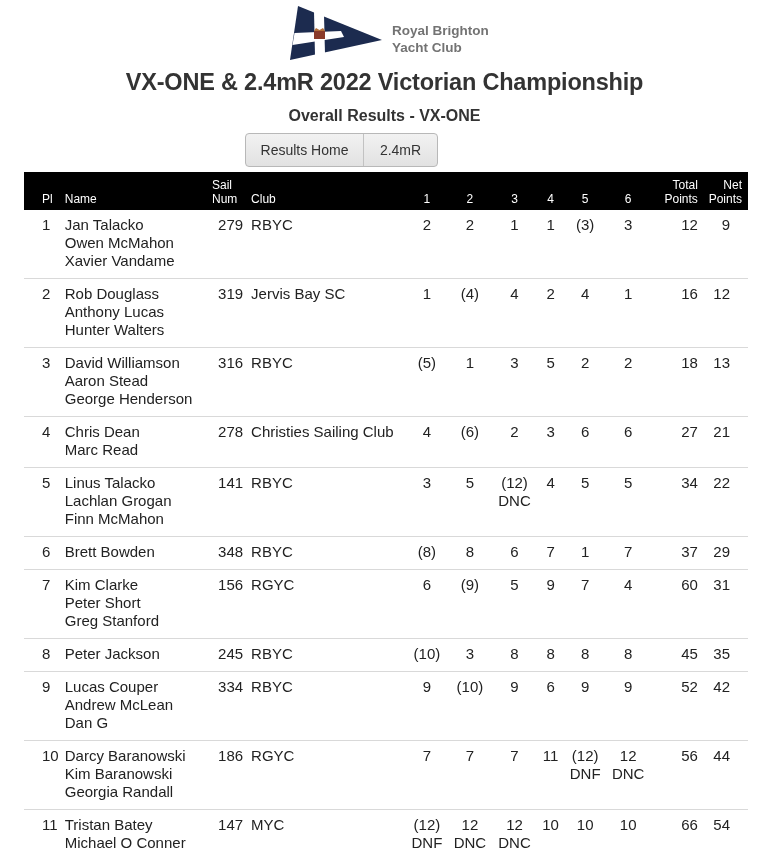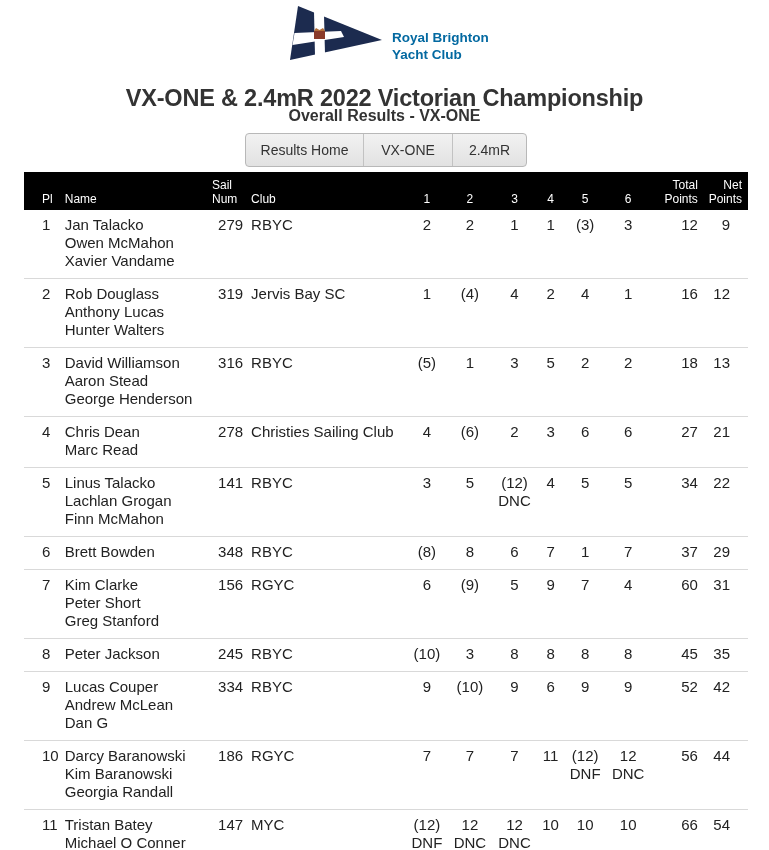--- a/index.html
+++ b/index.html
@@ -1,23 +1,23 @@
 <!DOCTYPE html>
 <html><head>
   <meta charset="utf-8">
   <style>
     * { box-sizing: border-box; margin: 0; padding: 0; }
     html, body { width: 769px; height: 850px; background: #ffffff; overflow: hidden; }
     body { font-family: "Liberation Sans", "DejaVu Sans", sans-serif; color: #222; }
 
     .logo { position: absolute; left: 286px; top: 4px; width: 210px; height: 58px; }
     .logo svg { position: absolute; left: 0; top: 0; }
-    .logo-text { position: absolute; left: 106px; top: 25px; font-size: 13.5px; font-weight: bold; color: #0369a1; line-height: 17px; }
-
-    .title { position: absolute; left: 0; width: 769px; top: 85px; text-align: center; font-size: 23.5px; font-weight: bold; color: #333; letter-spacing: -0.2px; }
+    .logo-text { position: absolute; left: 106px; top: 18px; font-size: 13.5px; font-weight: bold; color: #737373; line-height: 17px; }
+
+    .title { position: absolute; left: 0; width: 769px; top: 69px; text-align: center; font-size: 23.5px; font-weight: bold; color: #333; letter-spacing: -0.2px; }
     .subtitle { position: absolute; left: 0; width: 769px; top: 107px; text-align: center; font-size: 16px; font-weight: bold; color: #333; }
 
     .navbar { position: absolute; left: 245px; top: 133px; height: 34px; display: flex; border: 1px solid #b8b8b8; border-radius: 4px; overflow: hidden; background: linear-gradient(#f2f2f2, #e2e2e2); }
     .navbtn { height: 32px; line-height: 32px; font-size: 14px; color: #333; text-align: center; border-right: 1px solid #c2c2c2; cursor: pointer; }
     .navbtn:last-child { border-right: none; }
     .nb0 { width: 118px; } .nb1 { width: 89px; } .nb2 { width: 73px; }
 
     table { position: absolute; left: 24px; top: 172px; width: 724px; border-collapse: collapse; font-size: 15px; }
     thead tr { background: #000; color: #fff; }
     th { font-weight: normal; font-size: 12px; line-height: 14px; vertical-align: bottom; padding: 5px 3px 4px 3px; height: 38px; margin-top: 34px; }
@@ -47,21 +47,20 @@
     <span class="line">Royal Brighton</span>
     <span class="line">Yacht Club</span>
   </div>
 </div>
 
 <div class="title">VX-ONE &amp; 2.4mR 2022 Victorian Championship</div>
 <div class="subtitle">Overall Results - VX-ONE</div>
 
 <div class="navbar">
   <div class="navbtn nb0">Results Home</div>
-  <div class="navbtn nb1">VX-ONE</div>
   <div class="navbtn nb2">2.4mR</div>
 </div>
 
 <table>
   <thead>
     <tr>
       <th class="c-pl">Pl</th>
       <th class="c-name">Name</th>
       <th class="c-sail" style="text-align:left">
         <span class="line">Sail</span>

